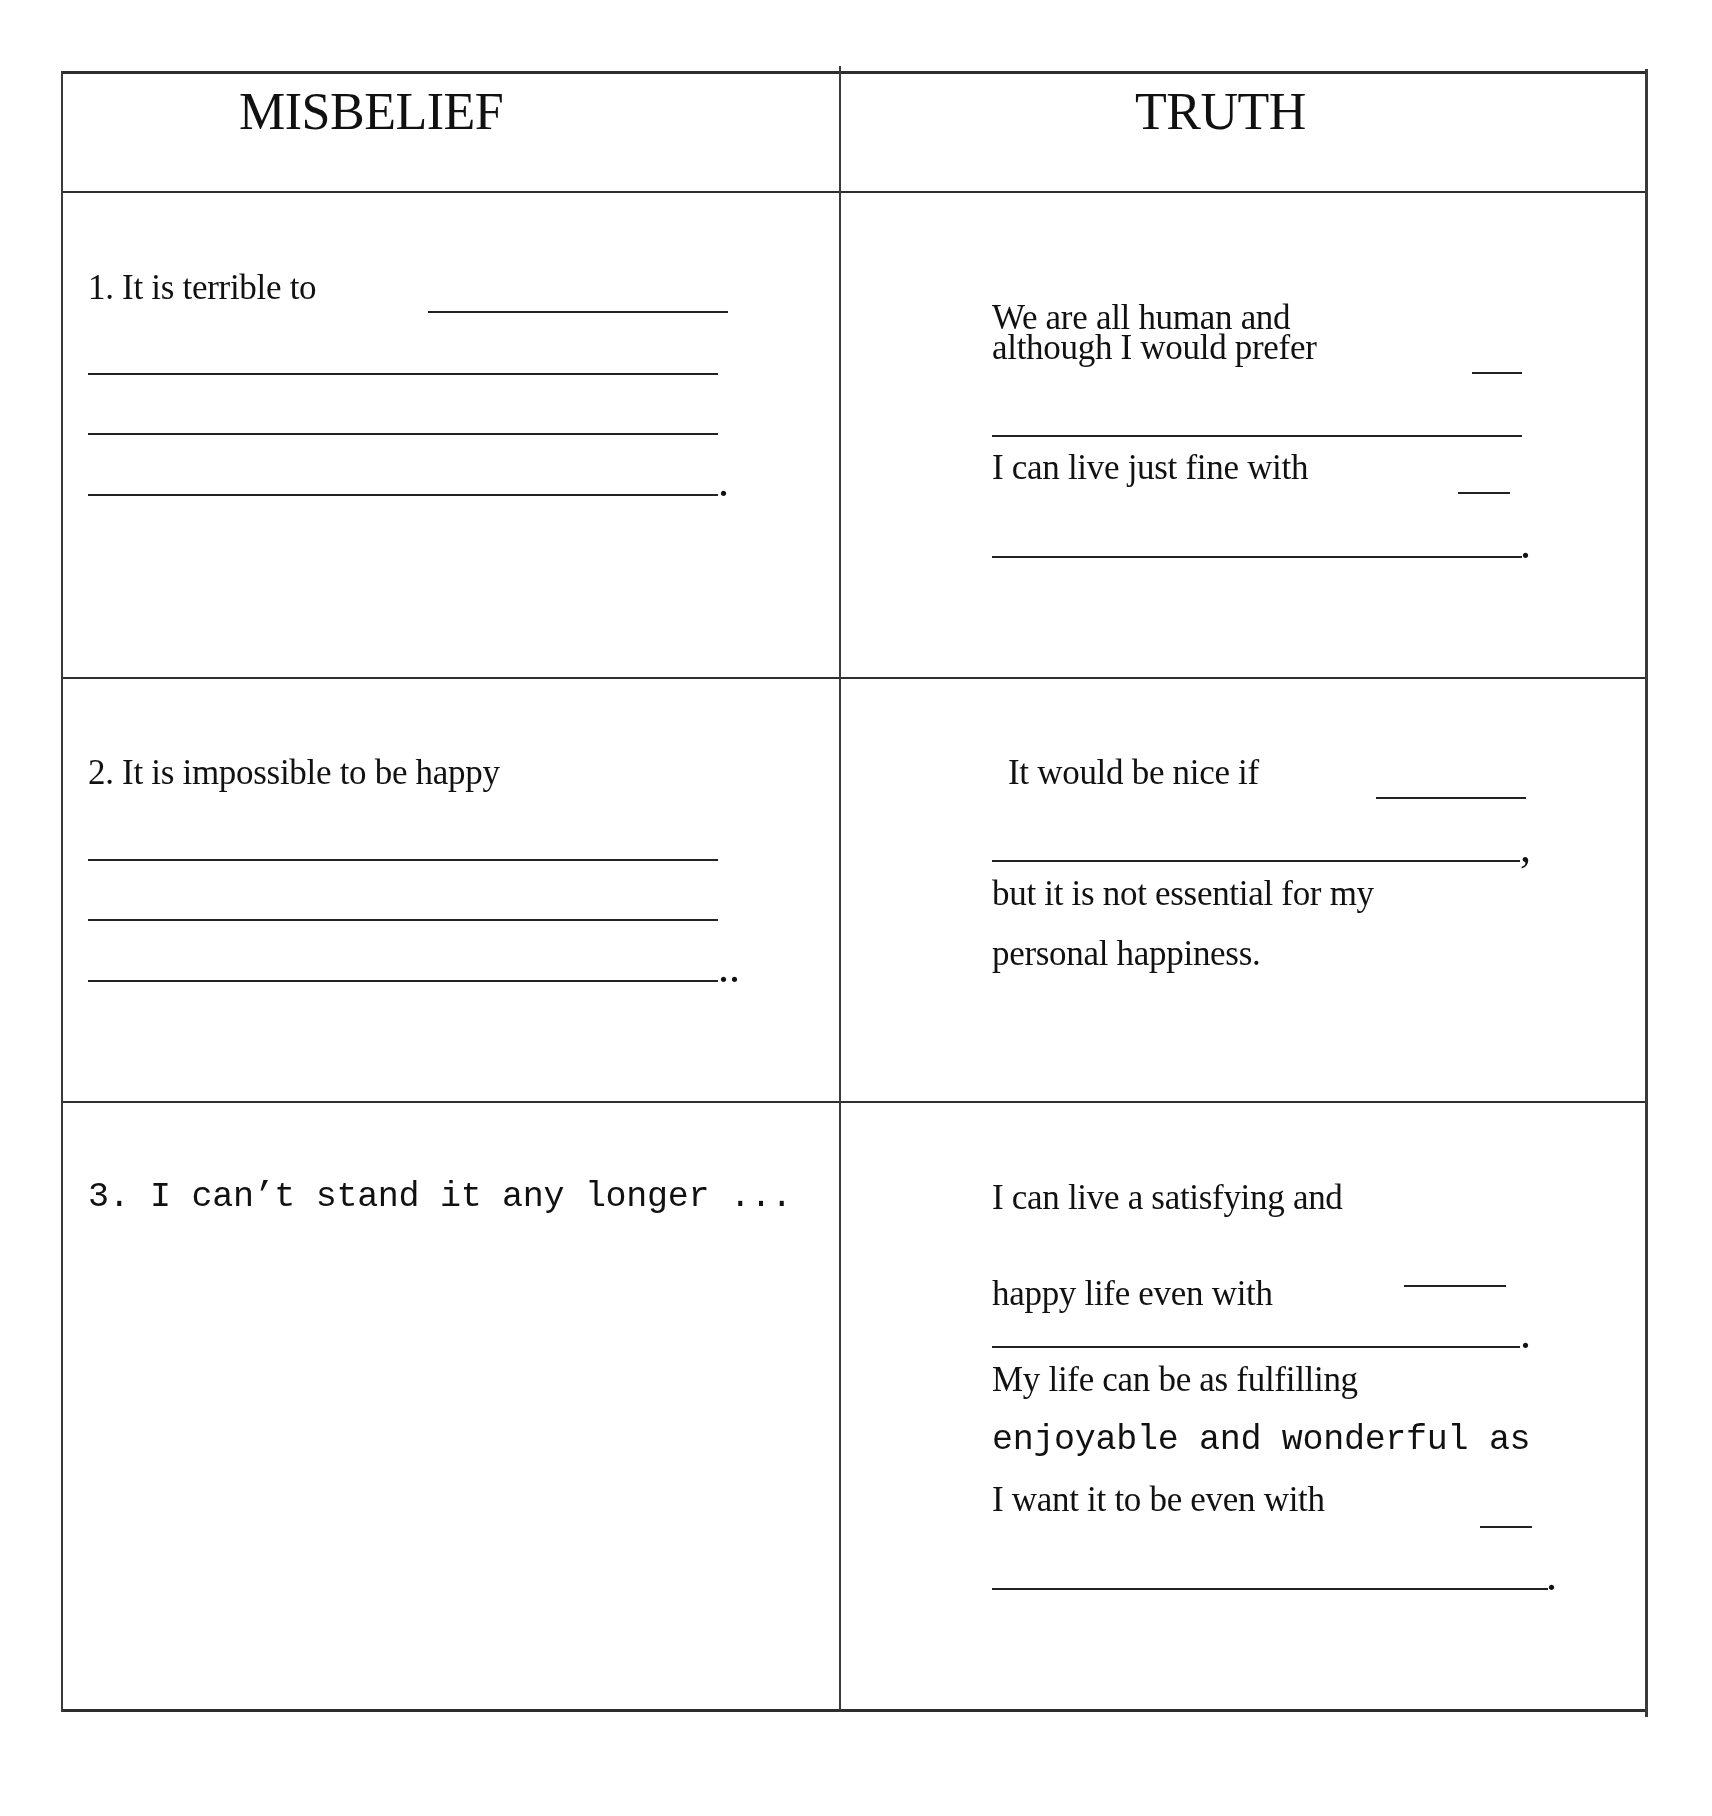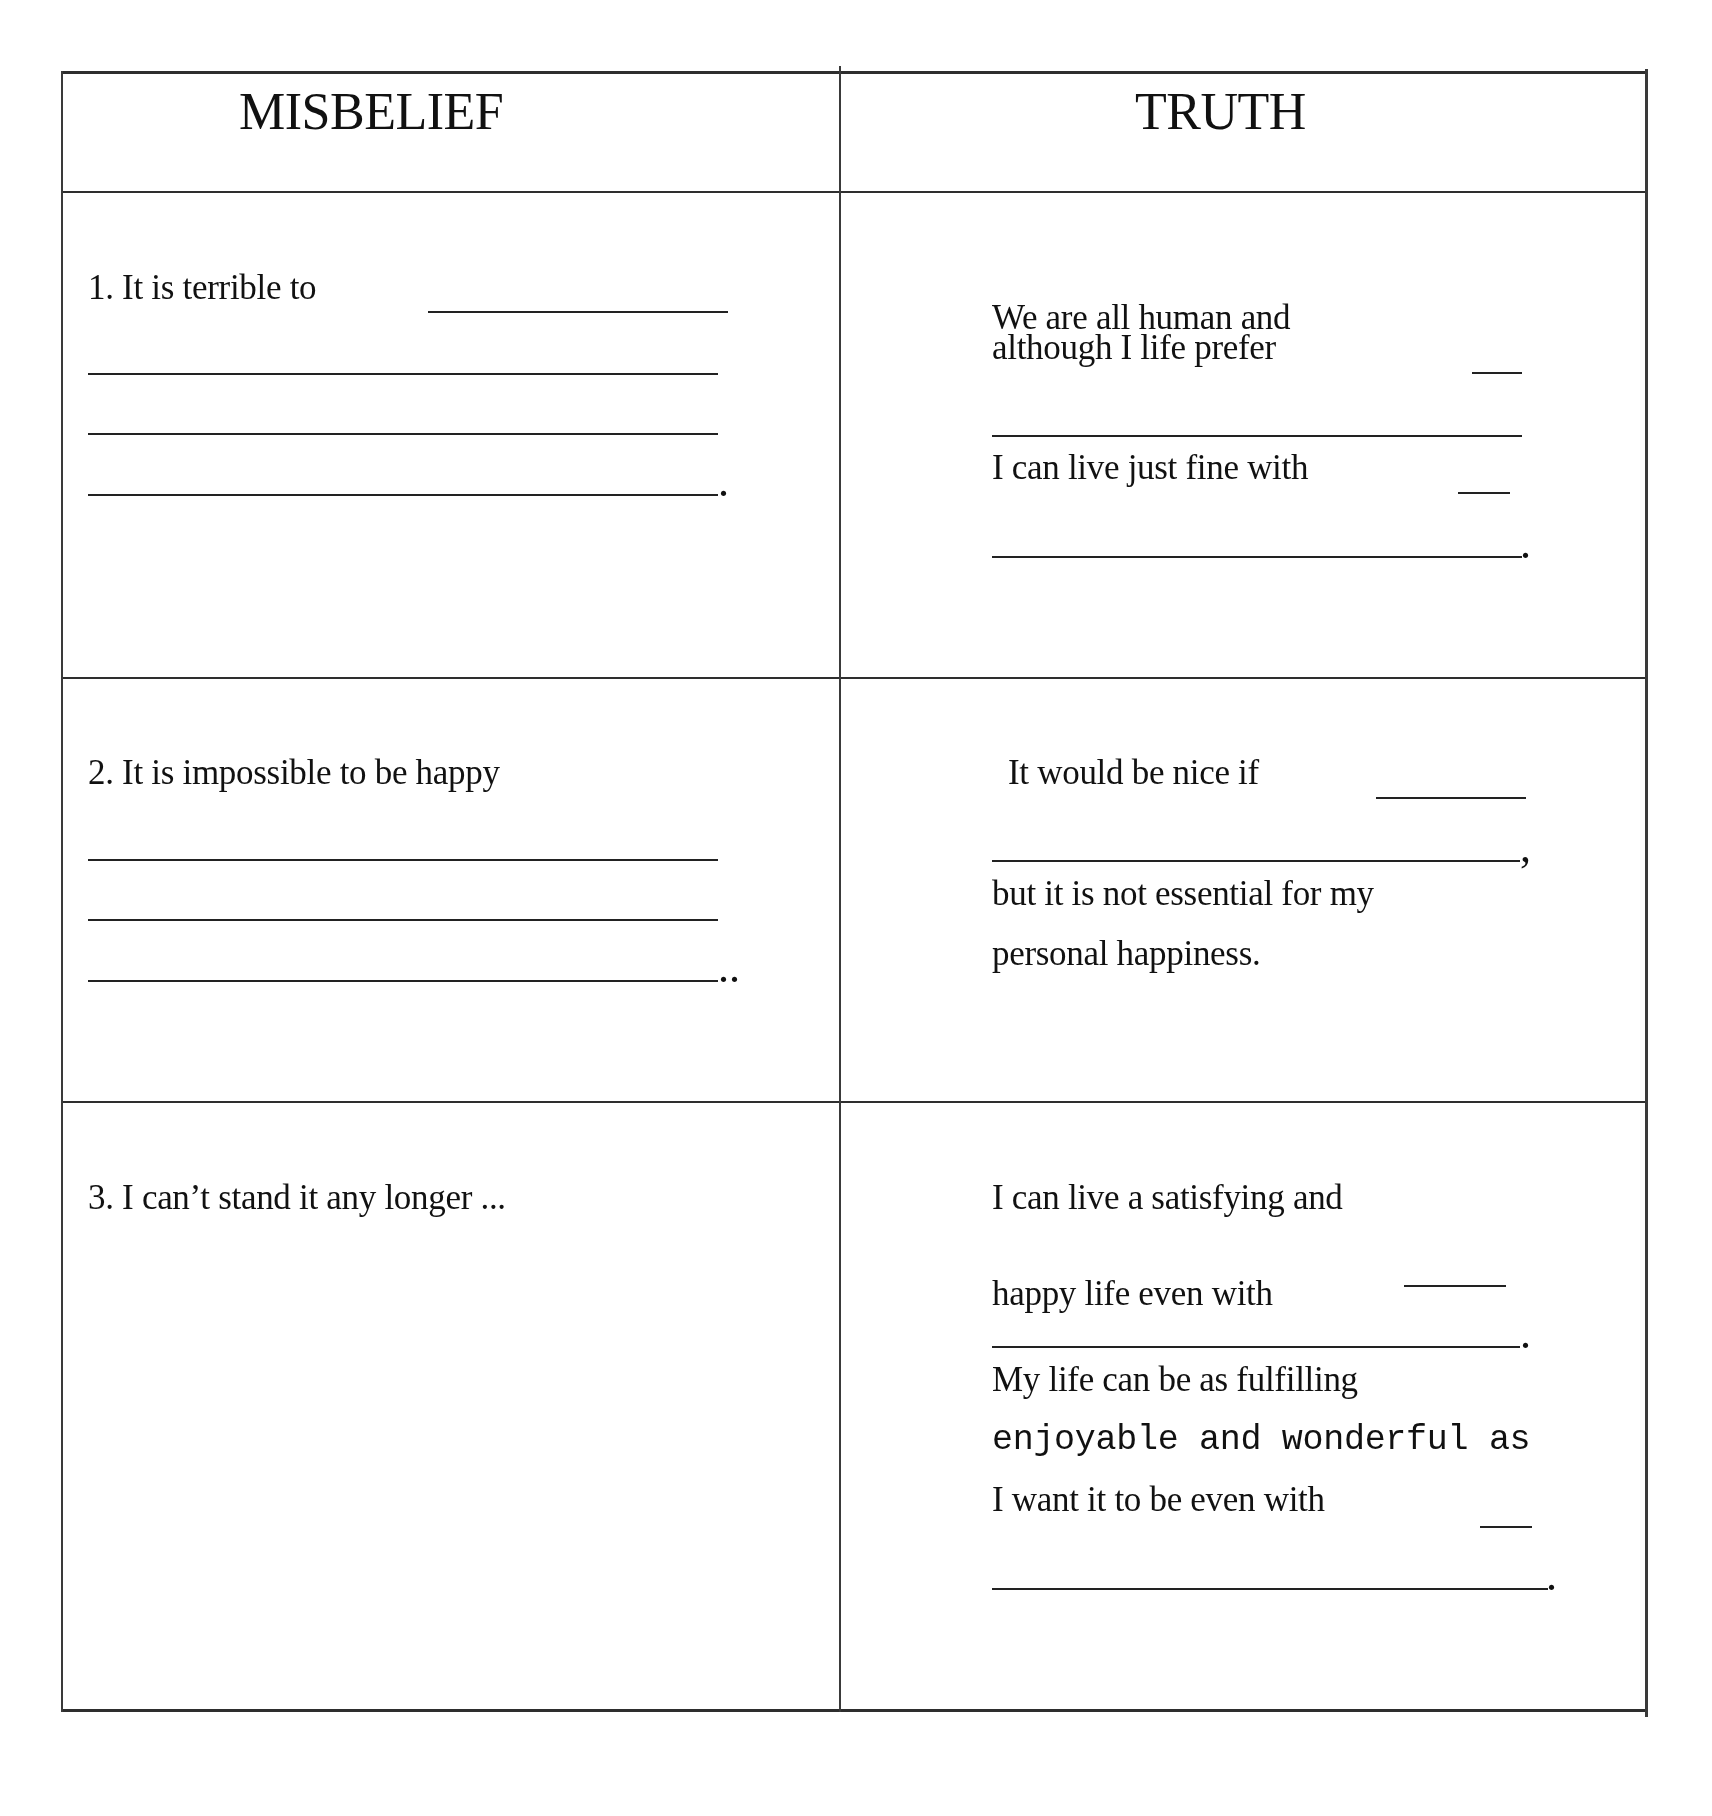--- a/index.html
+++ b/index.html
@@ -33,21 +33,21 @@
   <div class="t" style="left:88px; top:270px;">1. It is terrible to</div>
   <div class="rule" style="left:428px; top:311px; width:300px;"></div>
   <div class="rule" style="left:88px; top:373px; width:630px;"></div>
   <div class="rule" style="left:88px; top:433px; width:630px;"></div>
   <div class="rule" style="left:88px; top:494px; width:630px;"></div>
   <div class="dot" style="left:718px; top:460px;">.</div>
 </div>
 
 <div>
   <div class="t" style="left:992px; top:268px;margin-top:32px;">We are all human and</div>
-  <div class="t" style="left:992px; top:330px;">although I life prefer</div>
+  <div class="t" style="left:992px; top:330px;">although I would prefer</div>
   <div class="rule" style="left:1472px; top:372px; width:50px;"></div>
   <div class="rule" style="left:992px; top:435px; width:530px;"></div>
   <div class="t" style="left:992px; top:450px;">I can live just fine with</div>
   <div class="rule" style="left:1458px; top:492px; width:52px;"></div>
   <div class="rule" style="left:992px; top:556px; width:530px;"></div>
   <div class="dot" style="left:1520px; top:522px;">.</div>
 </div>
 
 <div>
   <div class="t" style="left:88px; top:755px;">2. It is impossible to be happy</div>
@@ -60,21 +60,21 @@
 <div>
   <div class="t" style="left:992px; top:755px;margin-left:16px;">It would be nice if</div>
   <div class="rule" style="left:1376px; top:797px; width:150px;"></div>
   <div class="rule" style="left:992px; top:860px; width:528px;"></div>
   <div class="dot" style="left:1520px; top:826px;">,</div>
   <div class="t" style="left:992px; top:876px;">but it is not essential for my</div>
   <div class="t" style="left:992px; top:936px;">personal happiness.</div>
 </div>
 
 <div>
-  <div class="t" style="left:88px; top:1180px;">3. I can’t stand it any longer ...</div>
+  <div class="t" style="left:88px; top:1180px;font-family:Liberation Mono, monospace;">3. I can’t stand it any longer ...</div>
 </div>
 
 <div>
   <div class="t" style="left:992px; top:1180px;">I can live a satisfying and</div>
   <div class="t" style="left:992px; top:1276px;">happy life even with</div>
   <div class="rule" style="left:1404px; top:1285px; width:102px;"></div>
   <div class="rule" style="left:992px; top:1346px; width:528px;"></div>
   <div class="dot" style="left:1520px; top:1312px;">.</div>
   <div class="t" style="left:992px; top:1362px;">My life can be as fulfilling</div>
   <div class="t" style="left:992px; top:1423px;font-family:Liberation Mono, monospace;">enjoyable and wonderful as</div>

